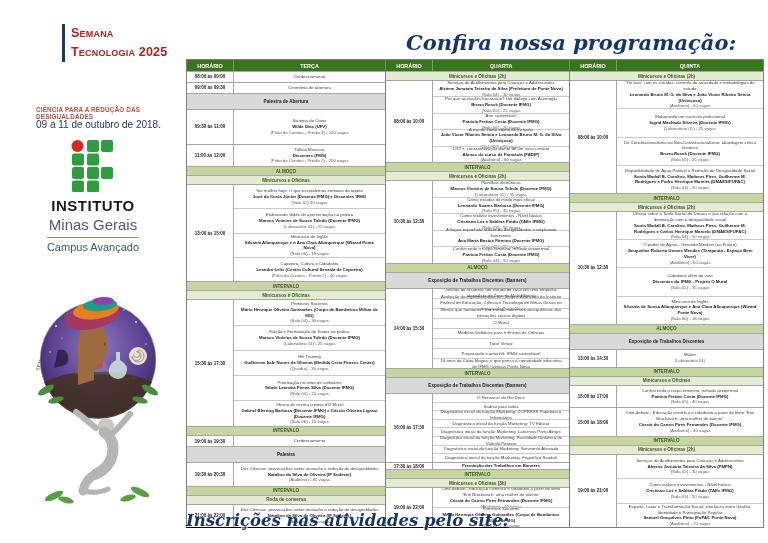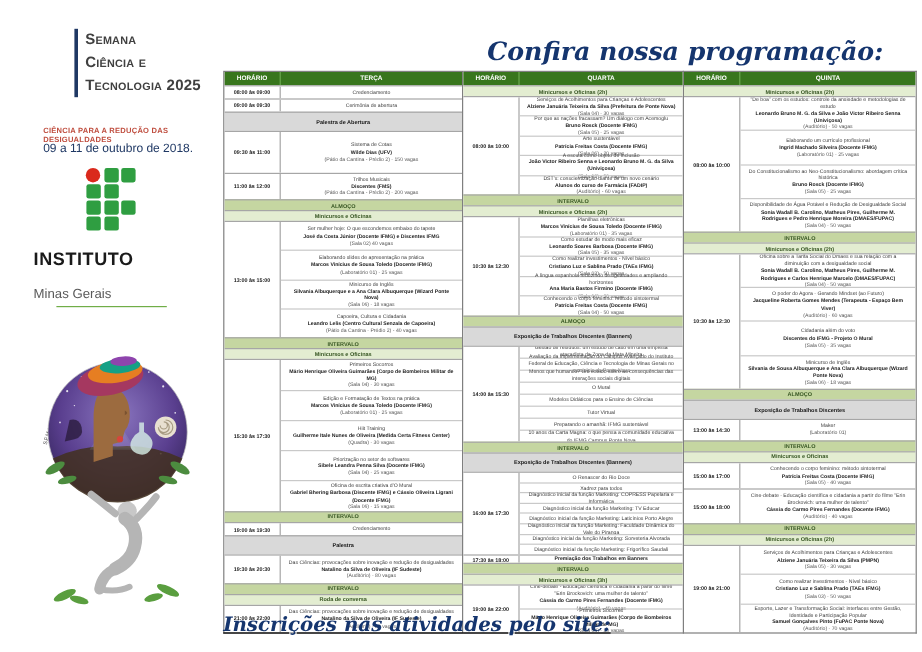--- a/index.html
+++ b/index.html
@@ -2,27 +2,27 @@
 <html><head>
 <meta charset="utf-8">
 <style>
   html,body{margin:0;padding:0;}
   body{width:768px;height:543px;position:relative;background:#ffffff;overflow:hidden;
        font-family:"Liberation Sans", sans-serif;}
   .abs{position:absolute;}
 
   
   .title-block{left:62px;top:24px;border-left:3px solid #1f3864;padding-left:6px;}
-  .title-line{font-variant:small-caps;font-weight:bold;color:#404040;font-size:12.5px;line-height:19px;letter-spacing:.2px;}
+  .title-line{font-variant:small-caps;font-weight:bold;color:#b91c1c;font-size:12.5px;line-height:19px;letter-spacing:.2px;}
   .tagline{left:36px;top:106px;width:150px;font-size:6.3px;font-weight:bold;color:#bf4d3e;letter-spacing:.2px;}
   .date-line{left:36px;top:119px;font-size:10px;color:#1f3864;}
   .if-logo{left:70px;top:140px;}
-  .logo-text{left:28px;top:209px;width:130px;text-align:left;}
+  .logo-text{left:28px;top:198px;width:130px;text-align:center;}
   .inst{font-size:15px;font-weight:bold;color:#1a1a1a;line-height:16px;letter-spacing:.5px;}
-  .region{font-size:11px;color:#595959;margin-top:14px;}
+  .region{font-size:15px;color:#595959;margin-top:2px;}
   .logo-divider{width:92px;height:1px;background:#70ad47;margin:4px auto 3px auto;}
   .campus{font-size:11px;color:#3b5a66;line-height:13px;}
   .emblem{left:16px;top:286px;}
 
   
   .script-text{font-family:"DejaVu Serif", serif;font-style:italic;font-weight:bold;color:#15356e;}
   .header-script{left:388px;top:30px;font-size:21px;margin-left:18px;}
   .footer{left:186px;top:511px;display:flex;align-items:flex-end;gap:7px;text-decoration:underline;}
   .footer .script-text{font-size:16.5px;}
   .footer-url{font-size:15px;font-weight:bold;color:#15356e;font-family:"Liberation Sans",sans-serif;}
@@ -50,21 +50,20 @@
   .ev-title{font-size:4.3px;color:#404040;line-height:1.35;}
   .ev-title.b{font-weight:bold;color:#1a1a1a;}
   .ev-presenter{font-size:4.3px;font-weight:bold;color:#1a1a1a;line-height:1.35;}
   .ev-location{font-size:4.3px;color:#595959;line-height:1.35;}
 </style>
 </head>
 <body>
 
 <div class="abs title-block">
   <div class="title-line">Semana</div>
-  <div class="title-line">Ciência e</div>
   <div class="title-line">Tecnologia 2025</div>
 </div>
 <div class="abs tagline">CIÊNCIA PARA A REDUÇÃO DAS DESIGUALDADES</div>
 <div class="abs date-line">09 a 11 de outubro de 2018.</div>
 
 <svg class="abs if-logo" width="64" height="52" viewBox="0 0 64 52">
   <circle cx="7.5" cy="6" r="6" fill="#da291c"></circle>
   <rect x="17" y="0" width="12" height="12" rx="2" fill="#2f9e41"></rect>
   <rect x="31" y="0" width="12" height="12" rx="2" fill="#2f9e41"></rect>
   <rect x="2" y="13.5" width="12" height="12" rx="2" fill="#2f9e41"></rect>
@@ -73,20 +72,21 @@
   <rect x="17" y="27" width="12" height="12" rx="2" fill="#2f9e41"></rect>
   <rect x="31" y="27" width="12" height="12" rx="2" fill="#2f9e41"></rect>
   <rect x="2" y="40.5" width="12" height="12" rx="2" fill="#2f9e41"></rect>
   <rect x="17" y="40.5" width="12" height="12" rx="2" fill="#2f9e41"></rect>
 </svg>
 
 <div class="abs logo-text">
   <div class="inst">INSTITUTO</div>
   <div class="region">Minas Gerais</div>
   <div class="logo-divider"></div>
+  <div class="campus">Campus Avançado</div>
 </div>
 
 <svg class="abs emblem" width="164" height="230" viewBox="0 0 164 230">
   <defs>
     <radialGradient id="sky" cx="50%" cy="38%" r="75%">
       <stop offset="0%" stop-color="#8a76c0"></stop>
       <stop offset="55%" stop-color="#5a3f8f"></stop>
       <stop offset="100%" stop-color="#241a45"></stop>
     </radialGradient>
     <path id="arcTop" d="M 22 96 A 60 60 0 1 1 142 96" fill="none"></path>

